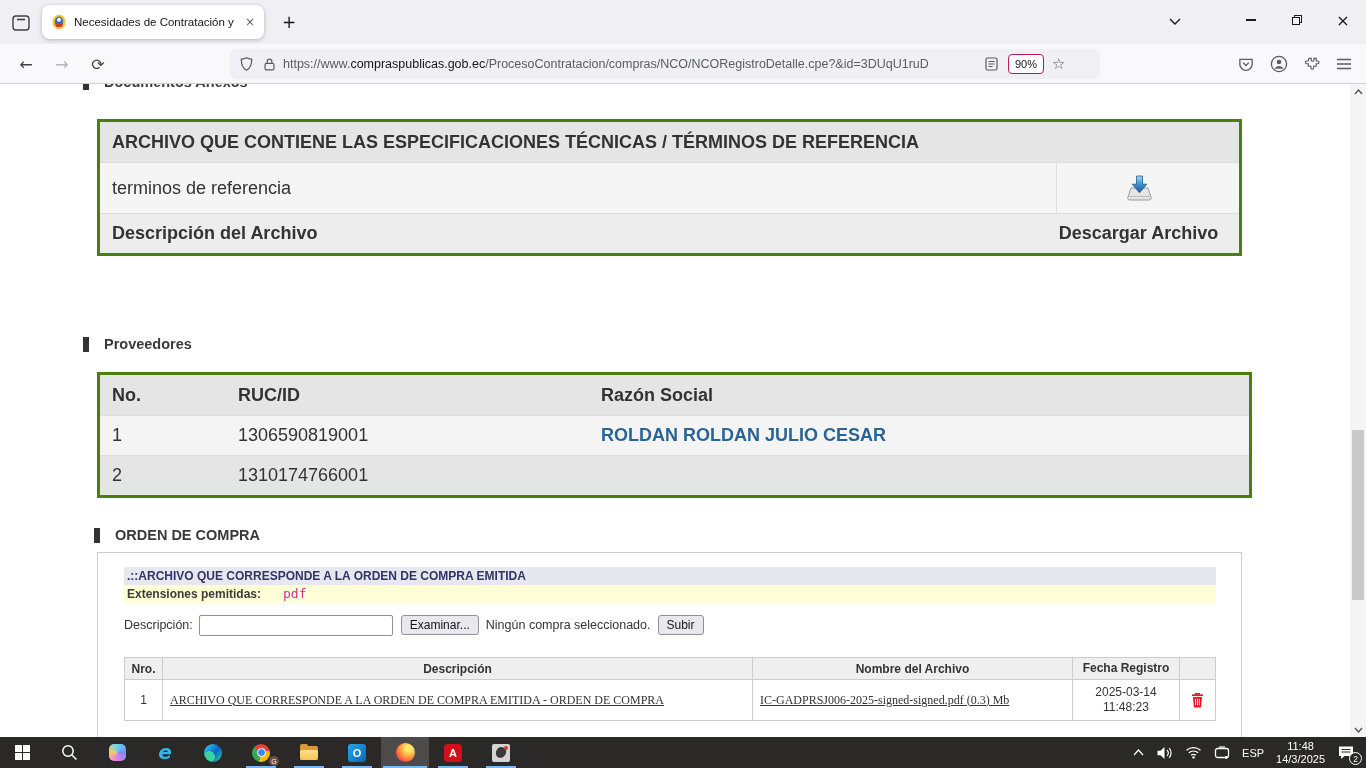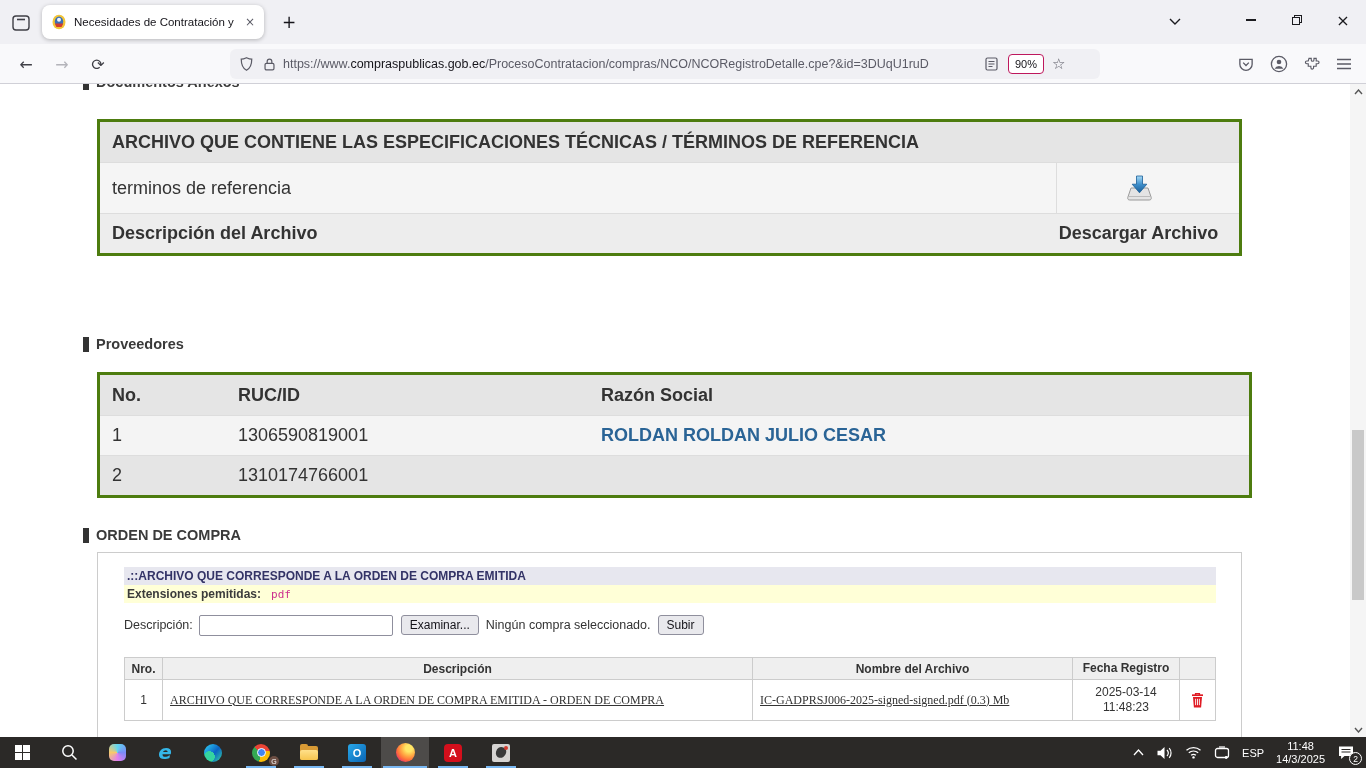--- a/index.html
+++ b/index.html
@@ -37,21 +37,21 @@
   .urltext { font-size:12.5px; white-space:nowrap; overflow:hidden; width:702px; margin-left:7px; }
   .urltext .dim { color:#5b5b66; }
   .urltext .dom { color:#15141a; }
   .zoom-badge { font-size:11px; color:#15141a; background:#fff; border:1px solid #be185d;
                 border-radius:4px; padding:3px 6px; margin:0 8px 0 10px; }
   .nav-right { position:absolute; right:14px; top:7px; display:flex; gap:15px; align-items:center; height:26px; }
   .toolicon { display:flex; align-items:center; justify-content:center; }
 
   
   .content { position:absolute; top:84px; left:0; right:0; bottom:31px; background:#fff; overflow:hidden; }
-  .sec-head { position:absolute; display:flex; align-items:center; gap:7px; }
+  .sec-head { position:absolute; display:flex; align-items:center; gap:15px; }
   .sec-bullet { width:6px; height:15px; background:#333; }
   .sec-title { font-size:14.5px; font-weight:bold; color:#3a3a3a; }
 
   .tbl { position:absolute; border:3px solid #4d7c0f; background:#e5e5e5; font-size:18px; color:#333; }
   .trow { display:flex; align-items:center; }
   .trow + .trow { border-top:1px solid #ddd; }
 
   
   .t1 { left:97px; top:35px; width:1145px; }
   .t1 .cap { height:40px; padding-left:12px; font-weight:bold; }
@@ -73,21 +73,21 @@
   .prov-link { color:#2a6496; font-weight:bold; text-decoration:none; }
 
   
   .panel { position:absolute; left:97px; top:468px; width:1145px; height:240px;
            border:1px solid #ccc; background:#fff; }
   .band1 { position:absolute; left:26px; top:14px; width:1092px; height:18px; background:#e7e7ef;
            color:#333366; font-weight:bold; font-size:12px; line-height:18px; padding-left:3px; }
   .band2 { position:absolute; left:26px; top:32px; width:1092px; height:18px; background:#ffffd7;
            font-size:12px; line-height:18px; padding-left:3px; color:#3b3b3b; }
   .band2 b { font-weight:bold; }
-  .ext-val { color:#cc2f8e; font-family:"DejaVu Sans Mono", monospace; font-size:11px; margin-left:10px; }
+  .ext-val { color:#cc2f8e; font-family:"DejaVu Sans Mono", monospace; font-size:13px; margin-left:22px; }
   .uprow { position:absolute; left:26px; top:58px; height:28px; display:flex; align-items:center; font-size:12.5px; color:#333; }
   .uprow input[type=text] { width:194px; height:21px; border:1px solid #8f8f9d; background:#fff;
            margin:0 8px 0 6px; border-radius:2px; }
   .btn { background:#e9e9ed; border:1px solid #8f8f9d; border-radius:3px; font-size:12px;
          color:#15141a; padding:2px 8px; font-family:"Liberation Sans", sans-serif; }
   .nofile { margin:0 7px; }
 
   .t3 { position:absolute; left:26px; top:104px; width:1092px; border:1px solid #ccc; font-size:12px; color:#333; }
   .t3 .trow { align-items:stretch; }
   .t3 .trow + .trow { border-top:1px solid #ccc; }
@@ -305,21 +305,21 @@
       <div class="c-no">1</div>
       <div class="c-ruc">1306590819001</div>
       <div class="c-rz"><a href="#" class="prov-link">ROLDAN ROLDAN JULIO CESAR</a></div>
     </div>
     <div class="trow">
       <div class="c-no">2</div>
       <div class="c-ruc">1310174766001</div>
     </div>
   </div>
 
-  <div class="sec-head" style="left:83px; top:443px;">
+  <div class="sec-head" style="left:94px; top:443px;">
     <div class="sec-bullet"></div>
     <div class="sec-title">ORDEN DE COMPRA</div>
   </div>
 
   <div class="panel">
     <div class="band1">.::ARCHIVO QUE CORRESPONDE A LA ORDEN DE COMPRA EMITIDA</div>
     <div class="band2"><b>Extensiones pemitidas:</b><span class="ext-val">pdf</span></div>
 
     <div class="uprow">
       <span>Descripción:</span>

